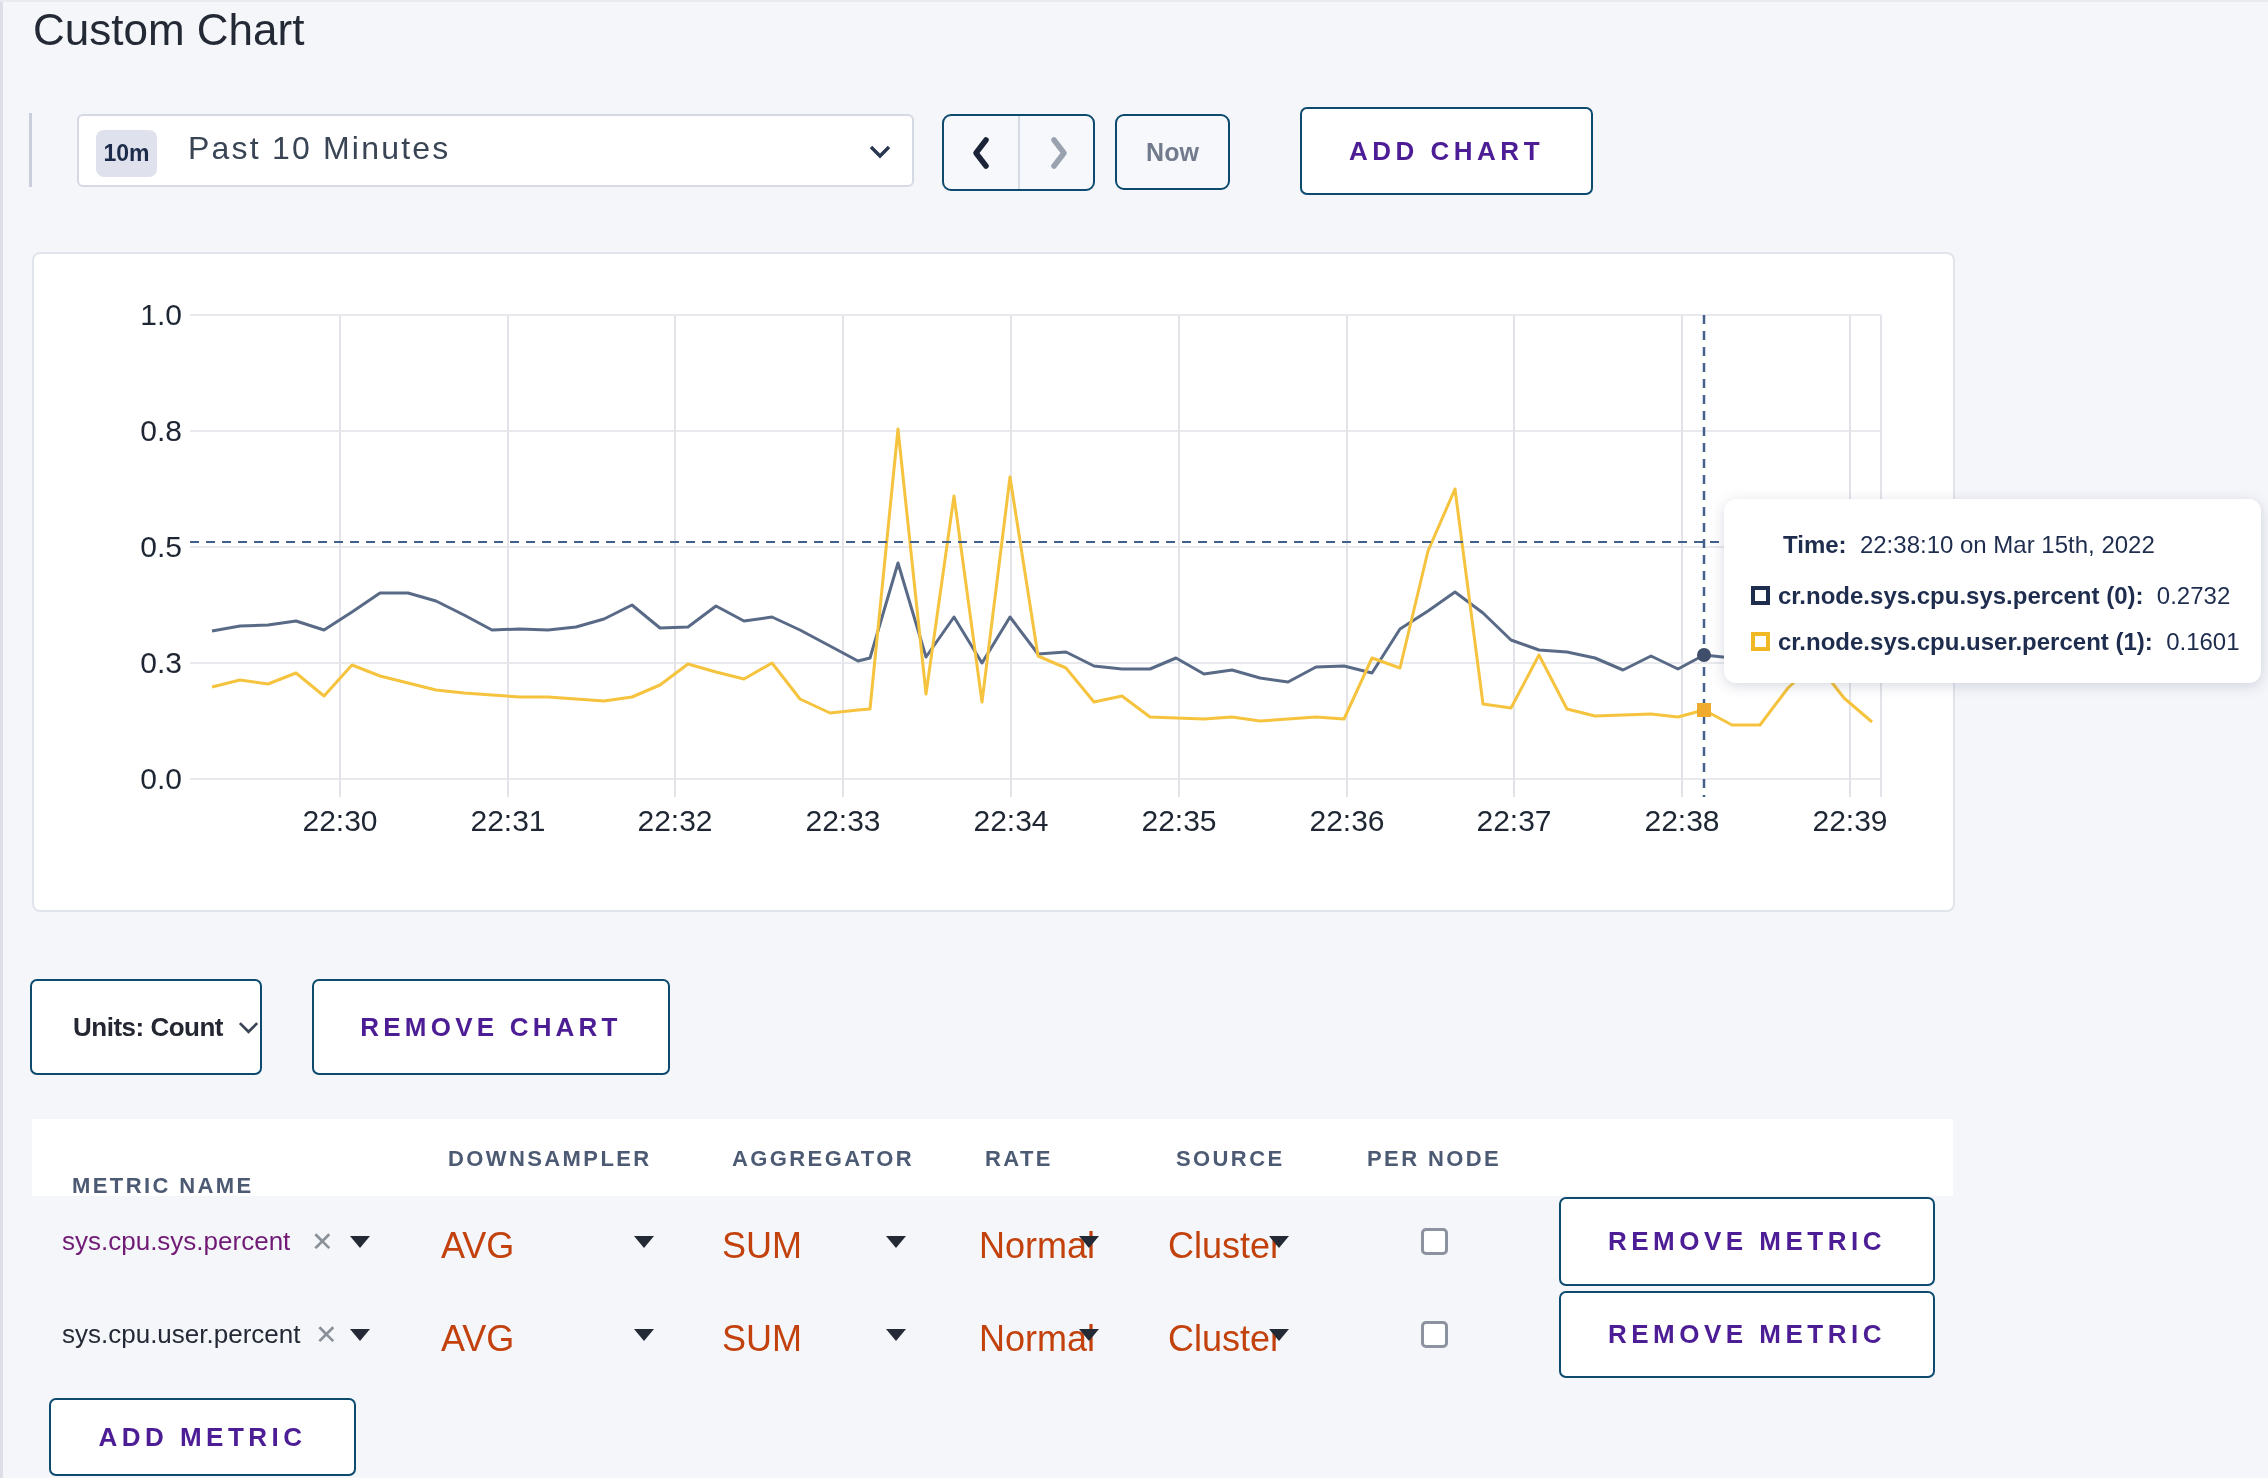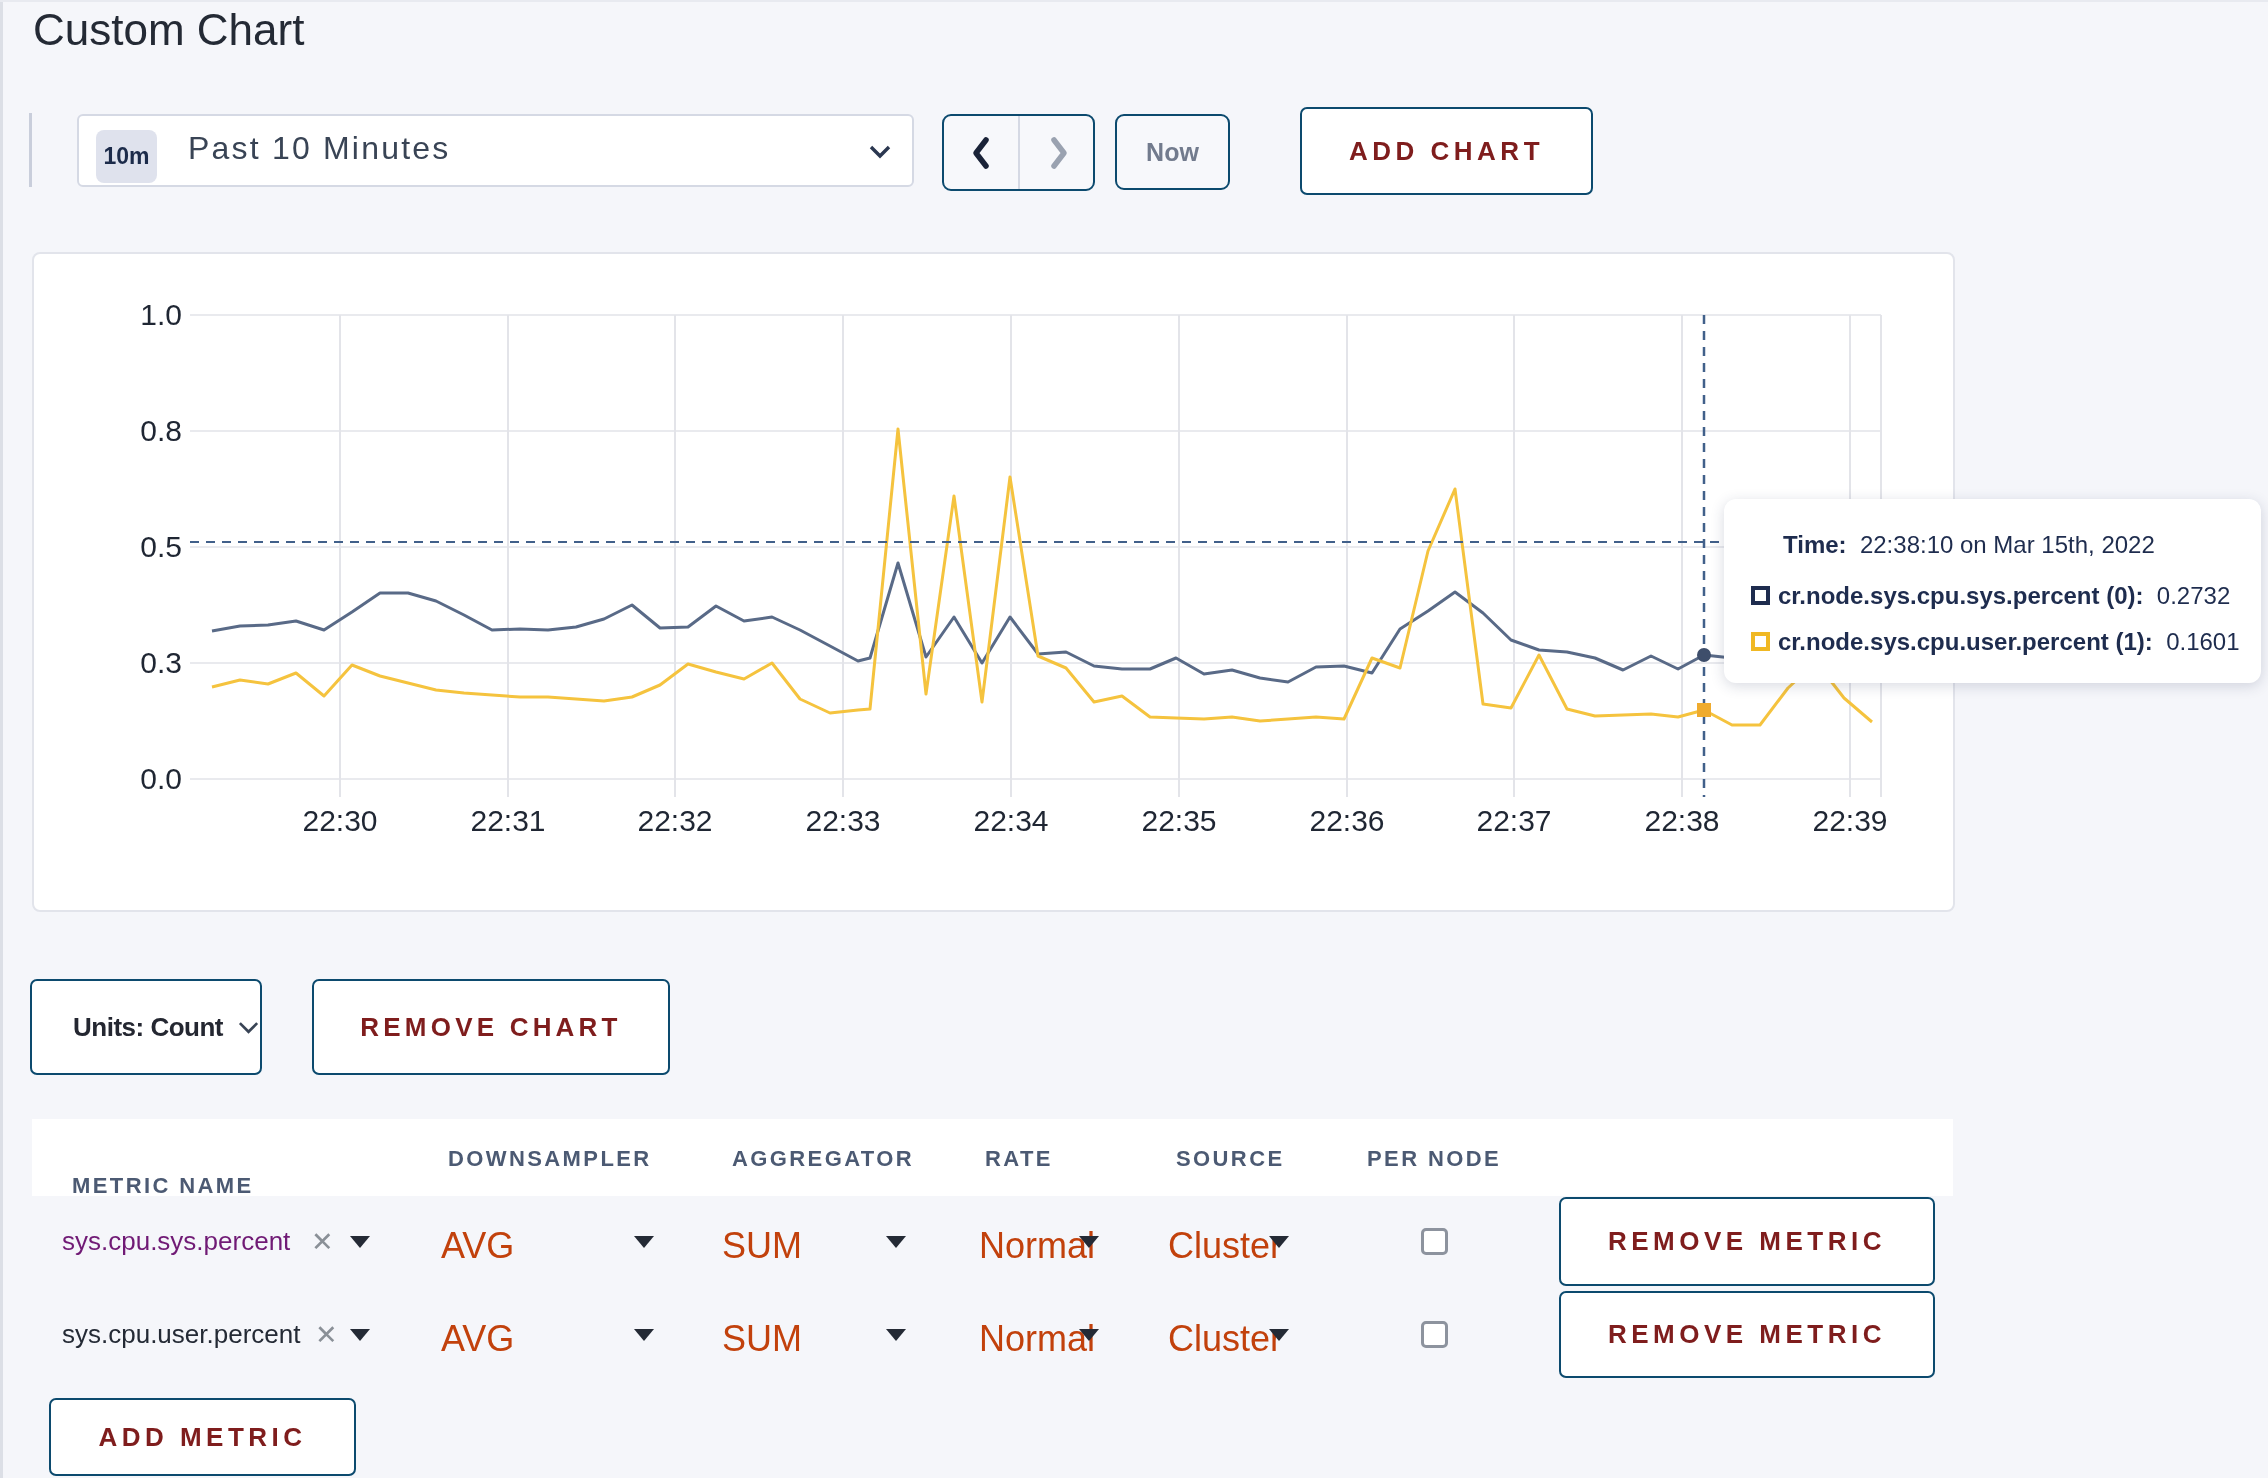--- a/index.html
+++ b/index.html
@@ -1,29 +1,29 @@
 <!DOCTYPE html>
 <html><head><meta charset="utf-8"><style>
 * { margin:0; padding:0; box-sizing:border-box; }
 html,body { width:2268px; height:1478px; background:#f5f6fa; font-family:"Liberation Sans", sans-serif; position:relative; overflow:hidden; }
 .abs { position:absolute; white-space:nowrap; }
 .btn { position:absolute; background:#fff; border:2px solid #0c4a6e; border-radius:7px; display:flex; align-items:center; justify-content:center; white-space:nowrap; }
-.bluetxt { color:#7f1d1d; letter-spacing:4.5px; font-weight:bold; font-size:26px; }
+.bluetxt { color:#4c1d95; letter-spacing:4.5px; font-weight:bold; font-size:26px; }
 .hdr { font-size:22px; letter-spacing:2.4px; color:#4c5a73; font-weight:bold; }
 .cell { font-size:36px; color:#c2410c; }
 </style></head>
 <body>
 <div class="abs" style="left:0;top:0;width:3px;height:1478px;background:#dcdfe6;"></div>
 <div class="abs" style="left:0;top:0;width:2268px;height:2px;background:#e8eaf0;"></div>
 
 <div class="abs" style="left:33px;top:5px;font-size:44px;color:#242a35;">Custom Chart</div>
 
 <div class="abs" style="left:29px;top:113px;width:3px;height:74px;background:#c9cedb;"></div>
 <div class="abs" style="left:77px;top:114px;width:837px;height:73px;background:#fff;border:2px solid #d5d9e4;border-radius:6px;"></div>
-<div class="abs" style="left:96px;top:130px;width:61px;height:53px;background:#dfe2ed;border-radius:8px;display:flex;align-items:center;justify-content:center;font-size:23px;font-weight:bold;color:#1c2b4a;">10m</div>
+<div class="abs" style="left:96px;top:130px;width:61px;height:47px;background:#dfe2ed;border-radius:8px;display:flex;align-items:center;justify-content:center;font-size:23px;font-weight:bold;color:#1c2b4a;">10m</div>
 <div class="abs" style="left:188px;top:112px;height:73px;display:flex;align-items:center;font-size:32px;letter-spacing:2.2px;color:#394455;">Past 10 Minutes</div>
 <svg class="abs" style="left:868px;top:143px;" width="24" height="18" viewBox="0 0 24 18">
     <polyline points="3,4 12,13 21,4" fill="none" stroke="#2b3750" stroke-width="3.4"></polyline>
   </svg>
 
 <div class="btn" style="left:942px;top:114px;width:153px;height:77px;background:#f7f8fb;border-radius:9px;"></div>
 <div class="abs" style="left:1018px;top:116px;width:2px;height:73px;background:#d5d9e4;"></div>
 <svg class="abs" style="left:968px;top:135px;" width="26" height="36" viewBox="0 0 26 36">
     <polyline points="18,5 8,18 18,31" fill="none" stroke="#1a2338" stroke-width="5.5" stroke-linecap="round" stroke-linejoin="round"></polyline>
   </svg>

